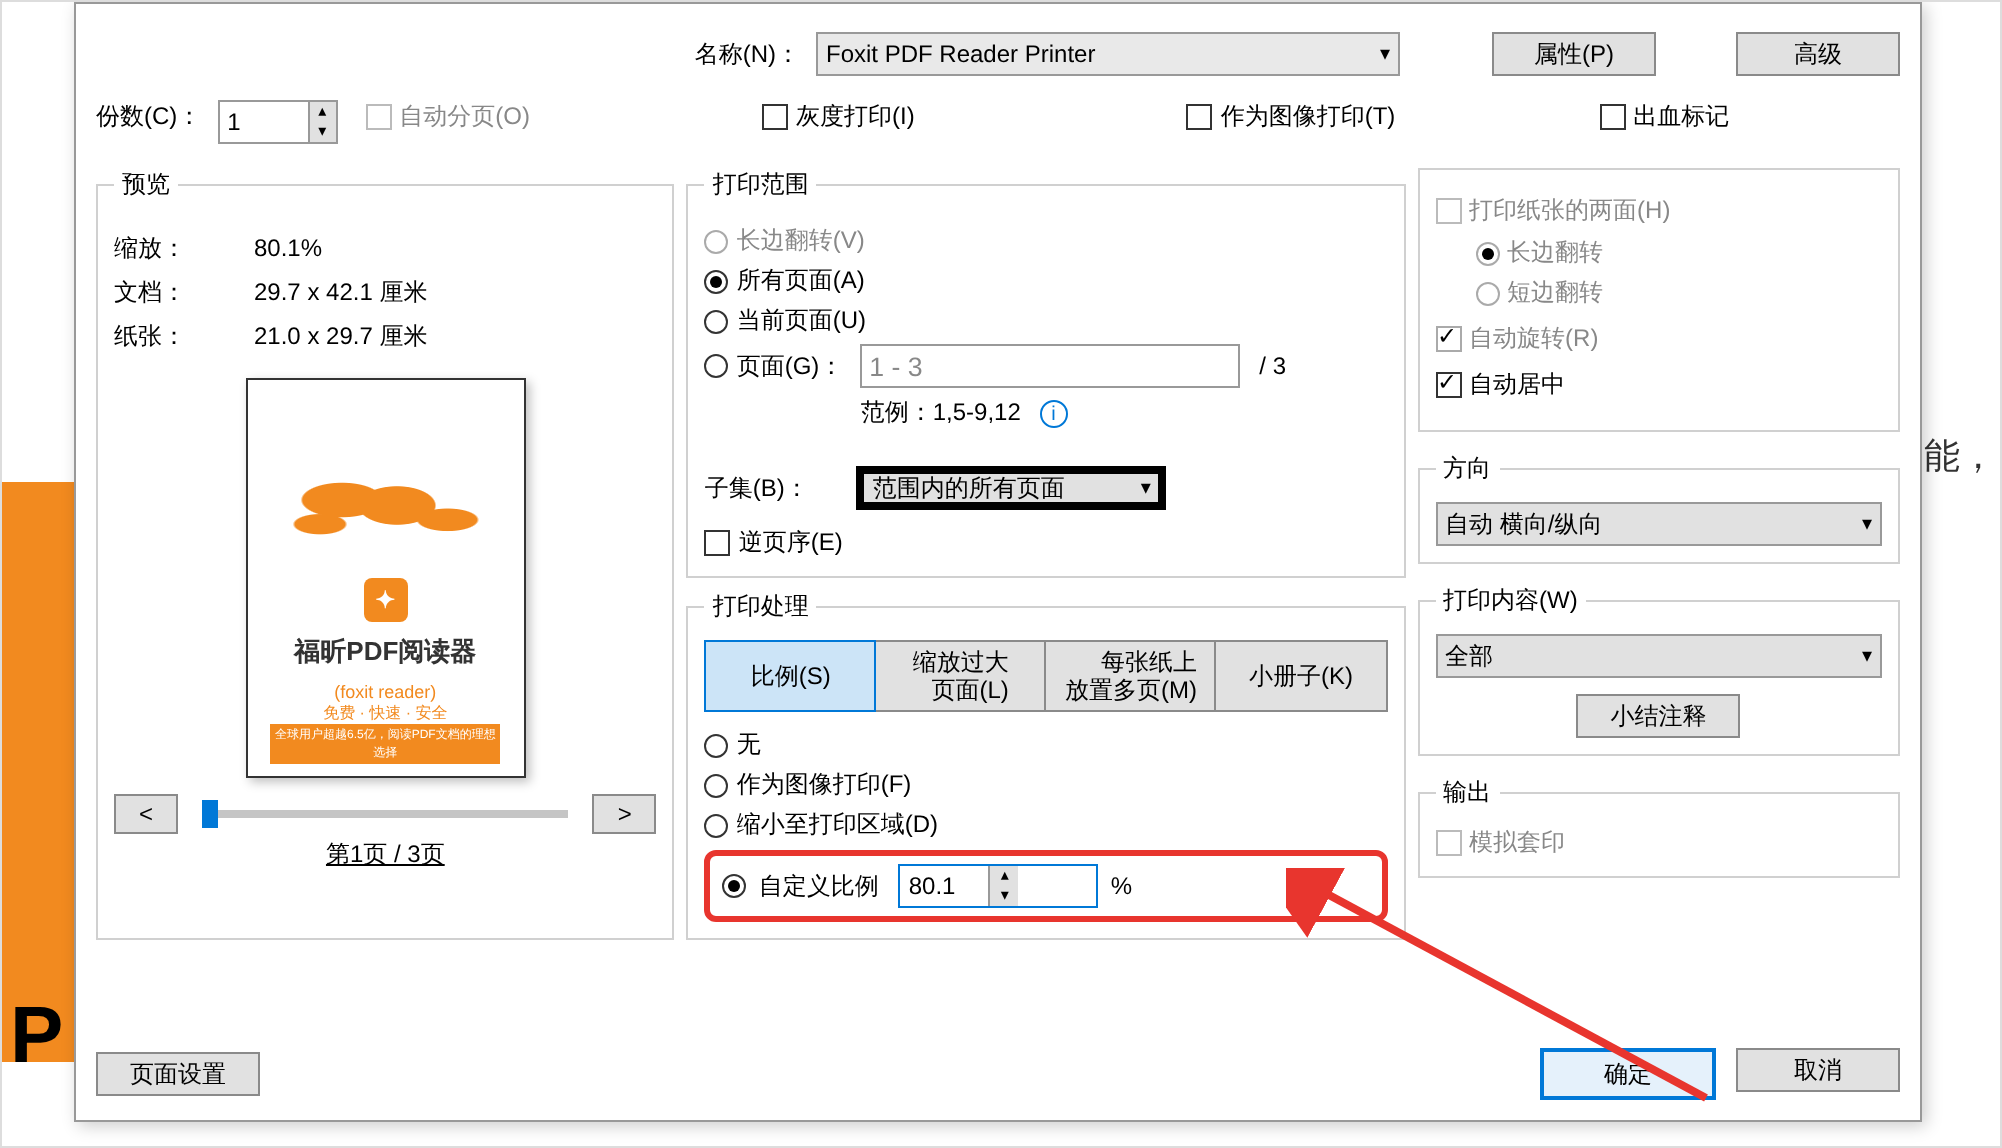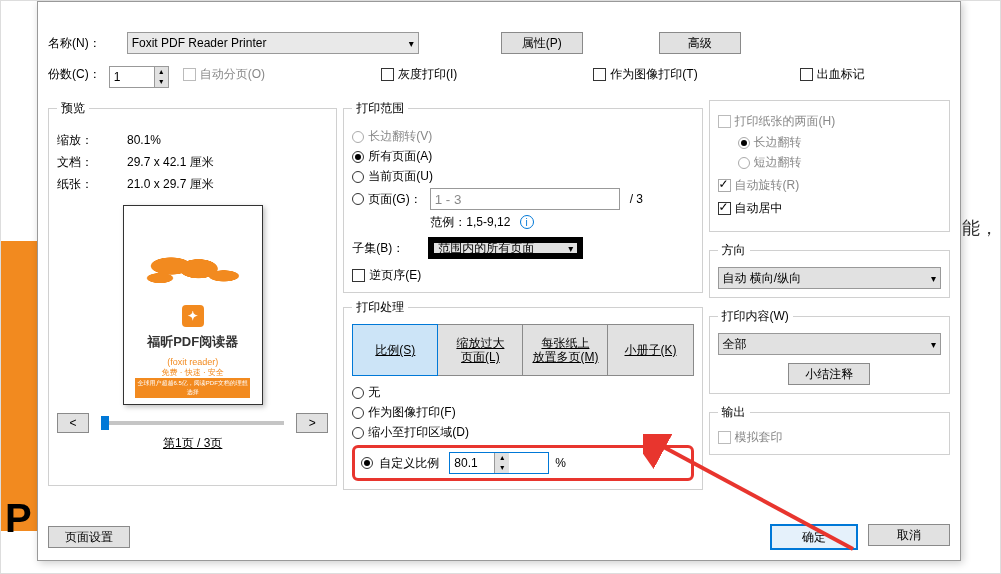--- a/index.html
+++ b/index.html
@@ -20,22 +20,23 @@
     top: 0;
     width: 924px;
     height: 560px;
     background: #fff;
     border: 1px solid #999;
     box-shadow: 2px 2px 8px rgba(0,0,0,0.2);
   }
   .row-top {
     display: flex;
     align-items: center;
-    padding: 30px 10px 6px 10px;
-    gap: 26px;
+    padding: 14px 10px 6px 10px;
+    gap: 8px;
+    justify-content: flex-end;
   }
   .label { white-space: nowrap; }
   .printer-select {
     width: 292px;
     height: 22px;
     background: #e9e9e9;
     border: 1px solid #999;
     padding: 0 4px;
     display: flex;
     align-items: center;
@@ -214,21 +215,21 @@
   .radio.disabled { border-color:#aaa; }
   .pages-input {
     width: 190px; height: 22px;
     border: 1px solid #999;
     padding: 0 4px;
     color: #888;
     margin-left: 4px;
   }
   .subset-select {
     width: 155px; height: 22px;
-    border: 6px solid #000000;
+    border: 4px solid #000000;
     background: #e1e1e1;
     display: flex;
     align-items: center;
     justify-content: space-between;
     padding: 0 4px;
   }
   .example-row { padding-left: 78px; margin: 4px 0; }
   .info-icon {
     display: inline-block;
     width: 14px; height: 14px;
@@ -236,31 +237,30 @@
     border: 1px solid #0078d7;
     color: #0078d7;
     text-align: center;
     line-height: 13px;
     font-size: 10px;
     margin-left: 6px;
   }
   .tab-row { display: flex; margin-bottom: 8px; }
   .tab {
     flex: 1;
-    height: 52px;
+    height: 36px;
     border: 1px solid #8a8a8a;
     background: #e1e1e1;
     display: flex;
     align-items: center;
     justify-content: center;
-    text-align: center;
+    text-align: right;
     line-height: 14px;
     cursor: pointer;
     font-size: 12px;
-    text-decoration: underline;
   }
   .tab + .tab { border-left: none; }
   .tab.active {
     background: #cce4f7;
     border-color: #0078d7;
   }
   .highlight-box {
     border: 3px solid #e8352e;
     border-radius: 6px;
     padding: 4px 6px;
@@ -435,21 +435,21 @@
         <div class="radio-row">
           <span class="radio"></span>
           <span>页面(G)：</span>
           <input class="pages-input" value="1 - 3" style="">
           <span style="margin-left:6px">/ 3</span>
         </div>
         <div class="example-row">
           <span>范例：1,5-9,12</span>
           <span class="info-icon">i</span>
         </div>
-        <div class="radio-row" style="margin-top:6px">
+        <div class="radio-row" style="margin-top:18px">
           <span style="width:72px; display:inline-block">子集(B)：</span>
           <div class="subset-select">
             <span>范围内的所有页面</span>
             <span class="dropdown-arrow">▾</span>
           </div>
         </div>
         <div class="check" style="margin-top:8px">
           <span class="checkbox"></span>
           <span>逆页序(E)</span>
         </div>

